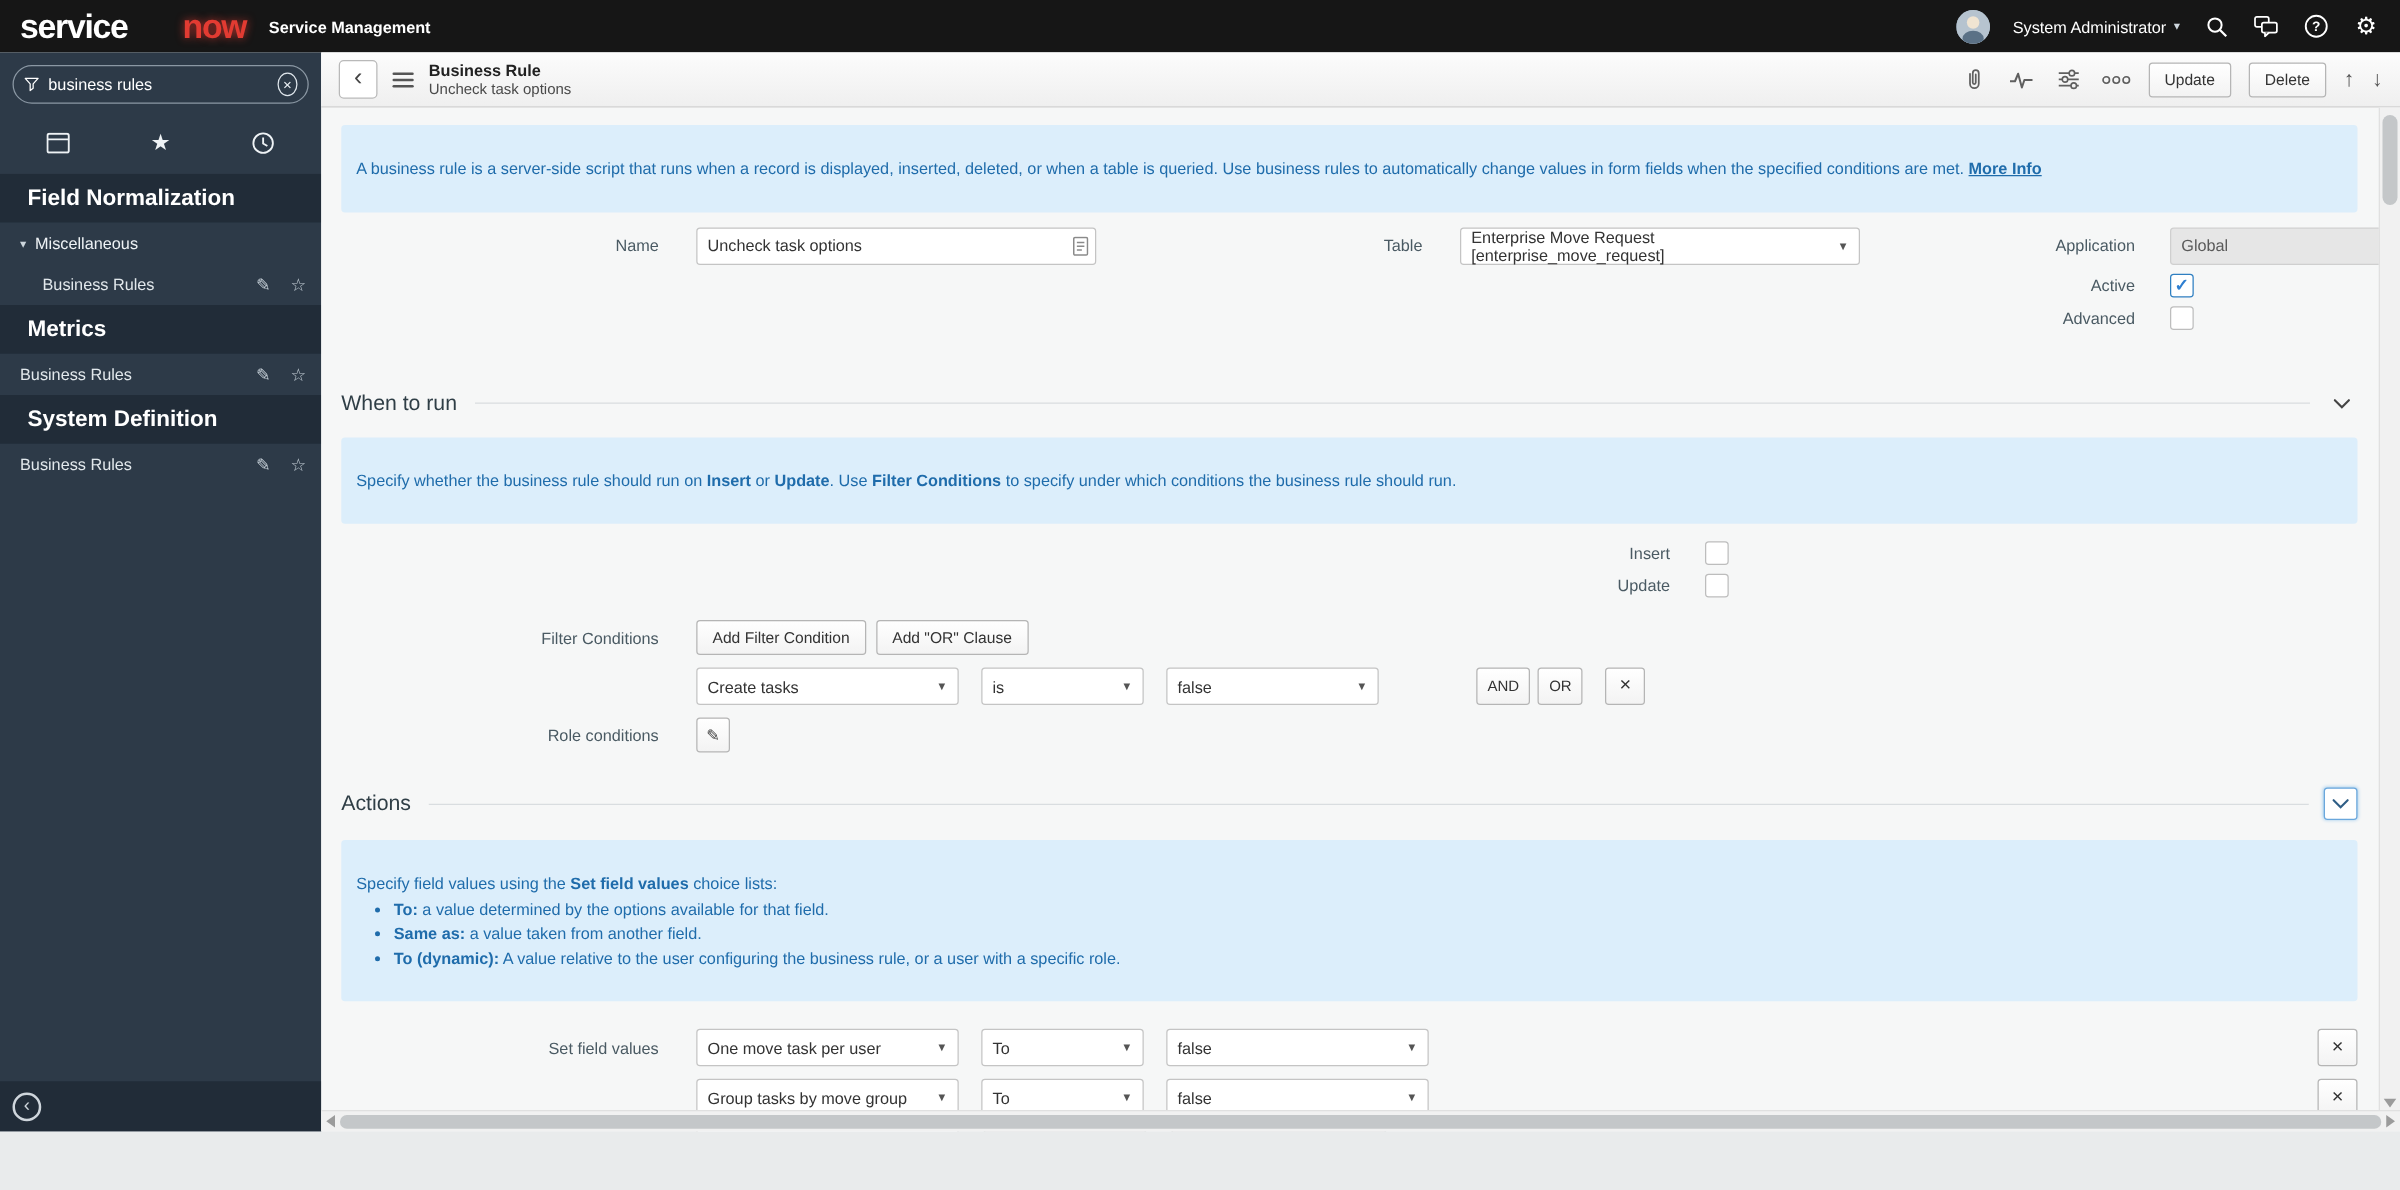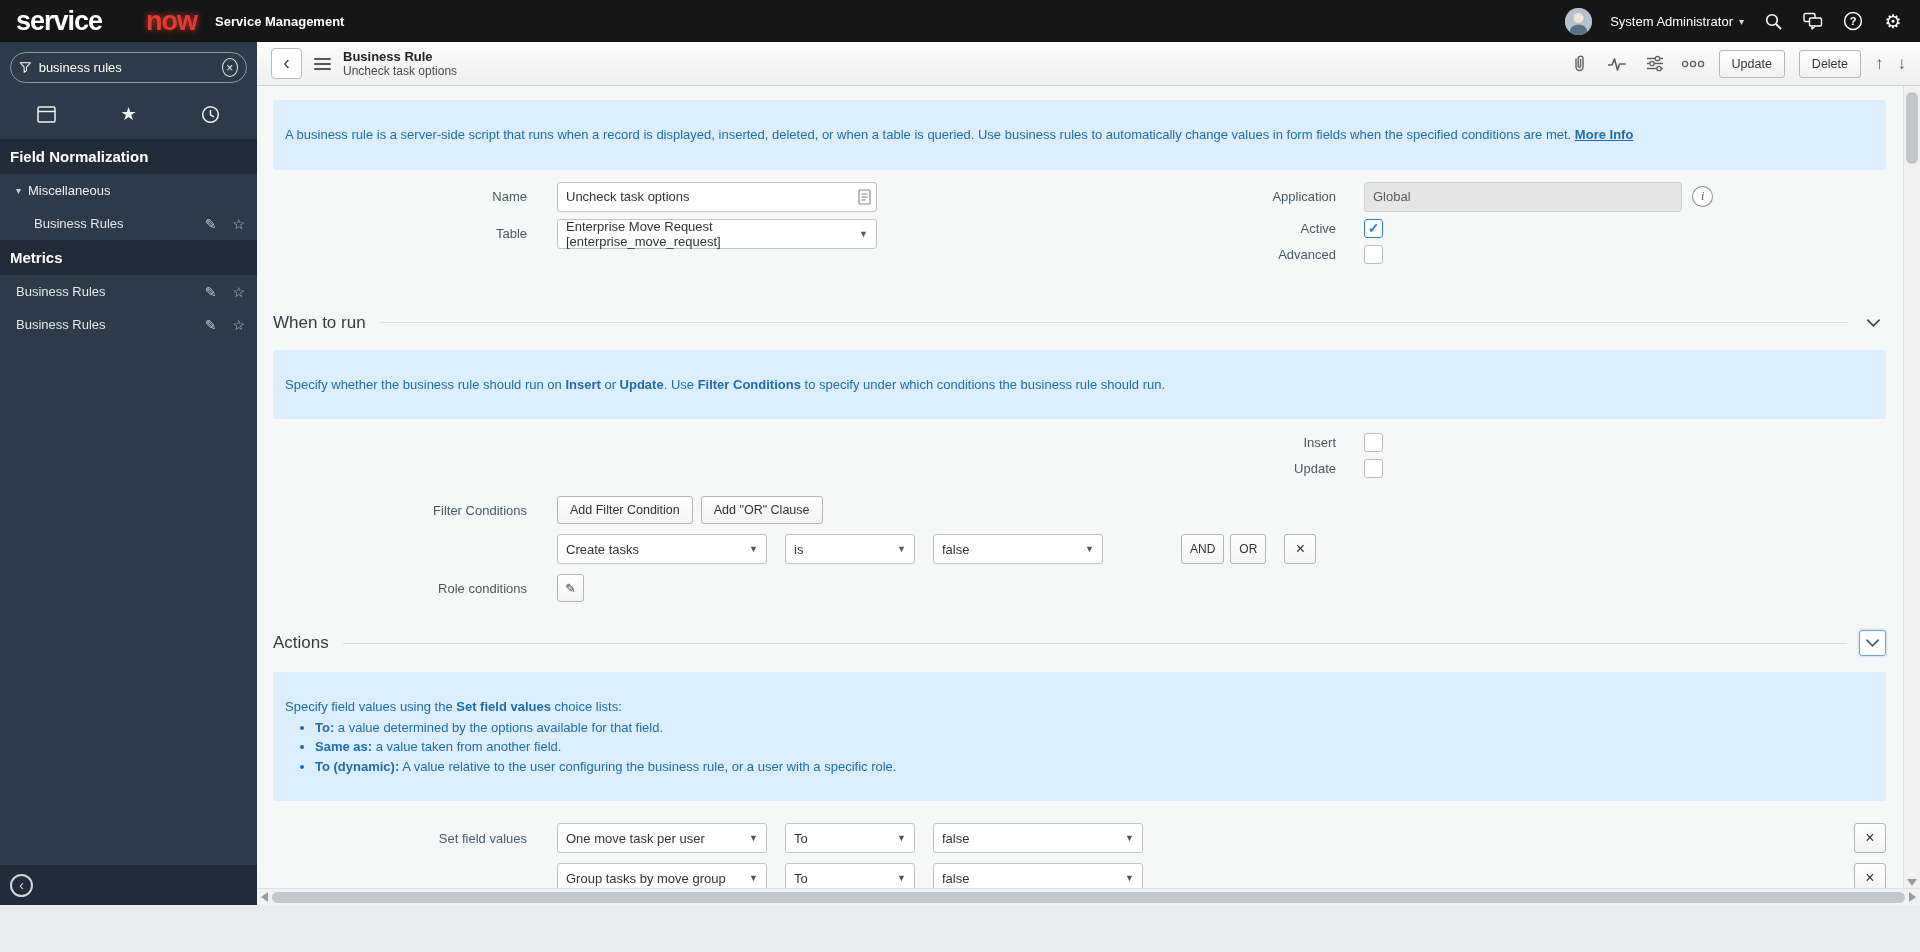--- a/index.html
+++ b/index.html
@@ -29,21 +29,21 @@
   .search-wrap { margin:10px; height:31px; border:1px solid #8b98a4; border-radius:16px;
     display:flex; align-items:center; padding:0 8px; gap:7px; }
   .search-input { flex:1; background:transparent; border:none; outline:none;
     color:#fff; font-size:13px; font-family:inherit; }
   .clear-btn { width:19px; height:19px; border:1px solid #dfe6ec; border-radius:50%;
     display:flex; align-items:center; justify-content:center; font-size:12px; color:#eef3f7; }
   .tabs { display:flex; justify-content:space-around; align-items:center; padding:8px 6px 12px; }
   .tab { width:34px; height:26px; display:flex; align-items:center; justify-content:center; }
   .tab .star-glyph { font-size:18px; color:#eef2f5; line-height:1; }
   .nav { flex:1; overflow:hidden; font-size:13px; }
-  .nav-app { background:#212c38; padding:9px 10px; font-weight:bold; font-size:15px; color:#fff; }
+  .nav-app { background:#212c38; padding:9px 22px; font-weight:bold; font-size:18px; color:#fff; }
   .nav-group { padding:9px 10px 9px 16px; display:flex; align-items:center; gap:7px; color:#eef2f5; }
   .tree-caret { font-size:10px; color:#cdd6dd; }
   .nav-module { padding:9px 12px; display:flex; align-items:center; color:#e2e8ec; }
   .nav-module.indent2 { padding-left:34px; }
   .nav-module.indent1 { padding-left:16px; }
   .row-icons { margin-left:auto; display:flex; gap:16px; align-items:center; }
   .mini-ic { font-size:14px; color:#c2ccd4; line-height:1; }
   .sidebar-footer { height:40px; background:#212c38; display:flex; align-items:center; padding:0 10px; }
   .collapse-btn { width:23px; height:23px; border:2px solid #cfd6dc; border-radius:50%;
     display:flex; align-items:center; justify-content:center; color:#cfd6dc;
@@ -71,21 +71,21 @@
   .content { flex:1; padding:14px 34px 0 16px; overflow:hidden; }
 
   .banner { background:#dceefb; border-radius:3px; padding:26px 12px; font-size:13px;
     color:#1f6cab; line-height:1.35; }
   .banner b { font-weight:bold; }
   .banner .lnk { text-decoration:underline; font-weight:bold; }
   .banner ul { margin:3px 0 0 30px; }
   .banner li { margin-top:2px; }
 
   .top-form { display:flex; align-items:flex-start; margin-top:12px; }
-  .tf-left { display:flex; flex-direction:column; gap:7px; }
+  .tf-left { display:flex; flex-direction:row; gap:7px; }
   .tf-right { flex:1; display:flex; flex-direction:column; gap:7px; }
   .lrow { display:flex; align-items:center; }
   .flabel { flex:0 0 254px; text-align:right; margin-right:30px; font-size:13px; color:#4a5a63; }
   .rrow { display:flex; align-items:center; width:597px; margin-left:auto; margin-right:173px; }
   .rlabel { flex:0 0 220px; text-align:right; margin-right:28px; font-size:13px; color:#4a5a63; }
 
   .input { height:30px; background:#fff; border:1px solid #c4c4c4; border-radius:3px;
     font-size:13px; color:#333; padding:0 8px; font-family:inherit; }
   .input-wrap { position:relative; display:flex; }
   .name-input { width:320px; padding-right:26px; }
@@ -239,20 +239,21 @@
         </span>
       </div>
       <div class="nav-app">Metrics</div>
       <div class="nav-module indent1">
         <span>Business Rules</span>
         <span class="row-icons">
           <span class="mini-ic">✎</span>
           <span class="mini-ic">☆</span>
         </span>
       </div>
+      <div class="nav-app">System Definition</div>
       <div class="nav-module indent1">
         <span>Business Rules</span>
         <span class="row-icons">
           <span class="mini-ic">✎</span>
           <span class="mini-ic">☆</span>
         </span>
       </div>
     </nav>
     <div class="sidebar-footer">
       <div class="collapse-btn">

